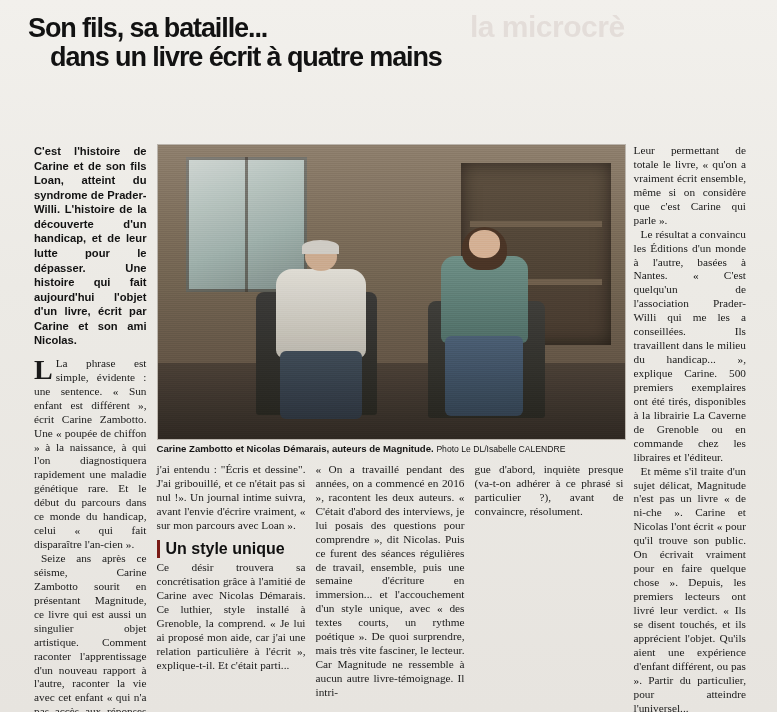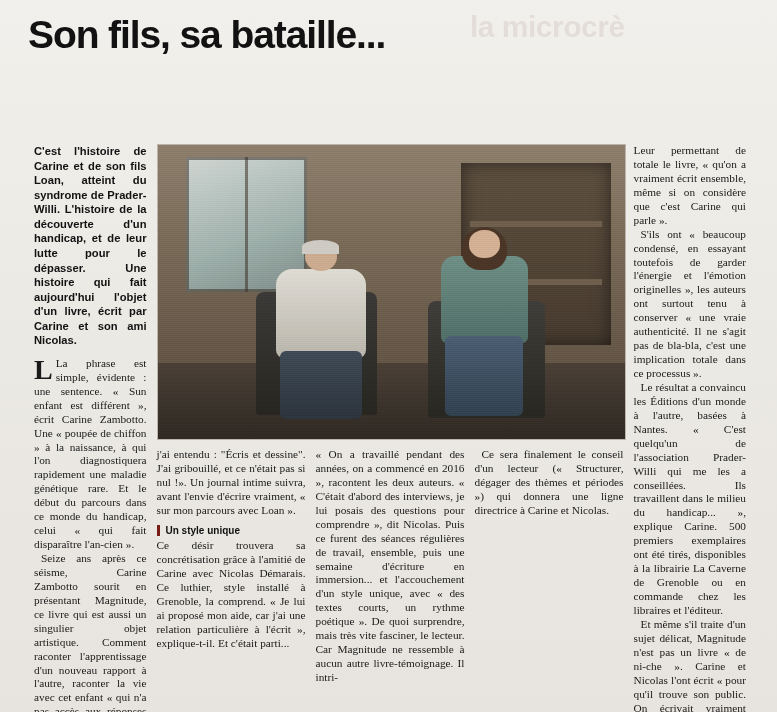--- a/index.html
+++ b/index.html
@@ -28,21 +28,21 @@
     opacity:.55;
     letter-spacing:-.5px;
     white-space:nowrap;
     pointer-events:none;
   }
   .headline{
     position:absolute;
     top:14px;left:28px;right:14px;
     font-family:"Liberation Sans", sans-serif;
     font-weight:bold;
-    font-size:39px;
+    font-size:27px;
     line-height:1.08;
     letter-spacing:-1.1px;
     color:#121212;
     text-align:left;
   }
   .headline .l2{display:block;padding-left:22px;}
 
   .content{
     position:absolute;
     top:144px;left:34px;
@@ -80,21 +80,21 @@
     float:left;
     font-family:"Liberation Serif", serif;
     font-weight:bold;
     font-size:28px;
     line-height:23px;
     padding:1px 3px 0 0;
   }
   .subhead{
     font-family:"Liberation Sans", sans-serif;
     font-weight:bold;
-    font-size:10px;
+    font-size:16px;
     color:#111;
     margin:7px 0 3px 0;
     padding-left:6px;
     border-left:3px solid #7a1b16;
     line-height:1.15;
   }
 
   
   .photo-block{
     width:auto;
@@ -211,20 +211,21 @@
 </style>
 </head>
 <body>
 
 <div class="page">
 
   <div class="ghost">la microcrè</div>
 
   <div class="headline">
     <span>Son fils, sa bataille...</span>
+    <span class="l2">dans un livre écrit à quatre mains</span>
   </div>
 
   <div class="content">
     <div class="cols">
 
       <div class="col">
         <div class="chapeau">C'est l'histoire de Carine et de son fils Loan, atteint du syndrome de Prader-Willi. L'histoire de la découverte d'un handicap, et de leur lutte pour le dépasser. Une histoire qui fait aujourd'hui l'objet d'un livre, écrit par Carine et son ami Nicolas.</div>
         <div class="body-text">
           <p class="first"><span class="dropcap">L</span><span>La phrase est simple, évidente : une sentence. « Sun enfant est différent », écrit Carine Zambotto. Une « poupée de chiffon » à la naissance, à qui l'on diagnostiquera rapidement une maladie génétique rare. Et le début du parcours dans ce monde du handicap, celui « qui fait disparaître l'an-cien ».</span></p>
           <p>Seize ans après ce séisme, Carine Zambotto sourit en présentant Magnitude, ce livre qui est aussi un singulier objet artistique. Comment raconter l'apprentissage d'un nouveau rapport à l'autre, raconter la vie avec cet enfant « qui n'a pas accès aux réponses de son propre corps, et est de capacité d'expérimentation » ? Comment raconter la douleur, l'affrontement, mais aussi l'amour et les petits bonheurs ? Carine a choisi d'écrire, venue sur le tard. « Après la séparation d'avec le père de mes fils,</p>
@@ -248,20 +249,24 @@
               <div class="hair"></div>
             </div>
             <div class="ph-woman">
               <div class="torso"></div>
               <div class="legs"></div>
               <div class="hair"></div>
               <div class="head"></div>
             </div>
             <div class="ph-grain"></div>
           </div>
+          <div class="caption">
+            <span>Carine Zambotto et Nicolas Démarais, auteurs de Magnitude.</span>
+            <span class="credit">Photo Le DL/Isabelle CALENDRE</span>
+          </div>
         </div>
 
         <div class="two-under">
 
           <div class="col">
             <div class="body-text">
               <p class="first">j'ai entendu : "Écris et dessine". J'ai gribouillé, et ce n'était pas si nul !». Un journal intime suivra, avant l'envie d'écrire vraiment, « sur mon parcours avec Loan ».</p>
             </div>
             <div class="subhead">Un style unique</div>
             <div class="body-text">
@@ -270,30 +275,29 @@
           </div>
 
           <div class="col">
             <div class="body-text">
               <p class="first">« On a travaillé pendant des années, on a commencé en 2016 », racontent les deux auteurs. « C'était d'abord des interviews, je lui posais des questions pour comprendre », dit Nicolas. Puis ce furent des séances régulières de travail, ensemble, puis une semaine d'écriture en immersion... et l'accouchement d'un style unique, avec « des textes courts, un rythme poétique ». De quoi surprendre, mais très vite fasciner, le lecteur. Car Magnitude ne ressemble à aucun autre livre-témoignage. Il intri-</p>
             </div>
           </div>
 
           <div class="col">
             <div class="body-text">
-              <p>Ce sera finalement le conseil d'un lecteur (« Structurer, dégager des thèmes et périodes ») qui donnera une ligne directrice à Carine et Nicolas.</p>
+              <p class="first">gue d'abord, inquiète presque (va-t-on adhérer à ce phrasé si particulier ?), avant de convaincre, résolument.</p>
             </div>
           </div>
         </div>
       </div>
 
       <div class="col">
         <div class="body-text">
           <p class="first">Leur permettant de totale le livre, « qu'on a vraiment écrit ensemble, même si on considère que c'est Carine qui parle ».</p>
-          <p>S'ils ont « beaucoup condensé, en essayant toutefois de garder l'énergie et l'émotion originelles », les auteurs ont surtout tenu à conserver « une vraie authenticité. Il ne s'agit pas de bla-bla, c'est une implication totale dans ce processus ».</p>
           <p>Le résultat a convaincu les Éditions d'un monde à l'autre, basées à Nantes. « C'est quelqu'un de l'association Prader-Willi qui me les a conseillées. Ils travaillent dans le milieu du handicap... », explique Carine. 500 premiers exemplaires ont été tirés, disponibles à la librairie La Caverne de Grenoble ou en commande chez les libraires et l'éditeur.</p>
           <p>Et même s'il traite d'un sujet délicat, Magnitude n'est pas un livre « de ni-che ». Carine et Nicolas l'ont écrit « pour qu'il trouve son public. On écrivait vraiment pour en faire quelque chose ». Depuis, les premiers lecteurs ont livré leur verdict. « Ils se disent touchés, et ils apprécient l'objet. Qu'ils aient une expérience d'enfant différent, ou pas ». Partir du particulier, pour atteindre l'universel...</p>
           <p></p>
         </div>
 
       </div>
 
     </div>
   </div>
 </div>

